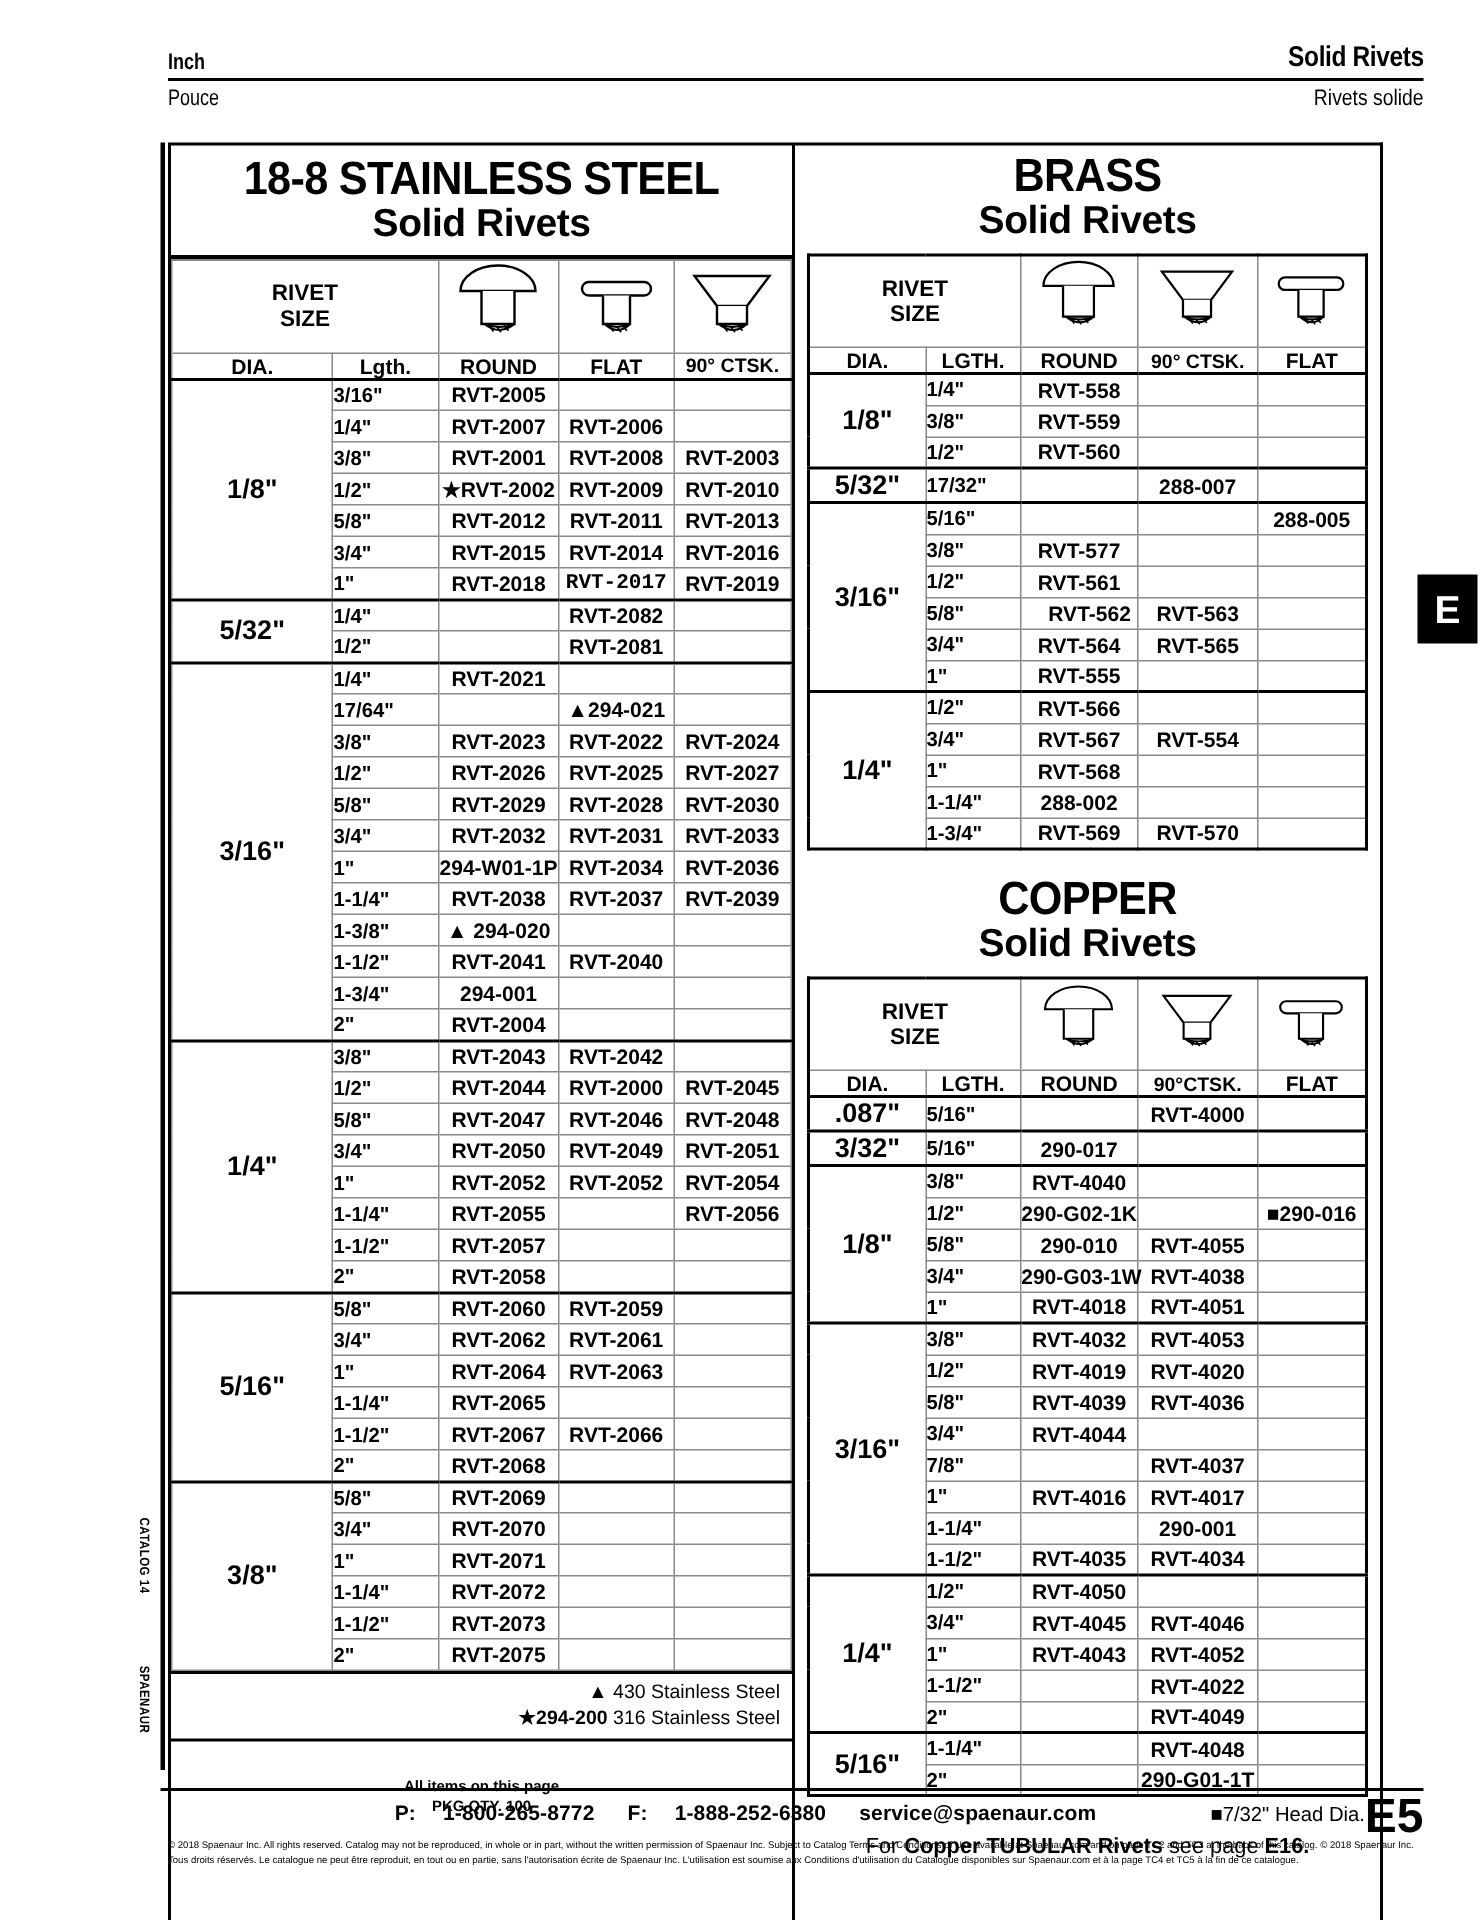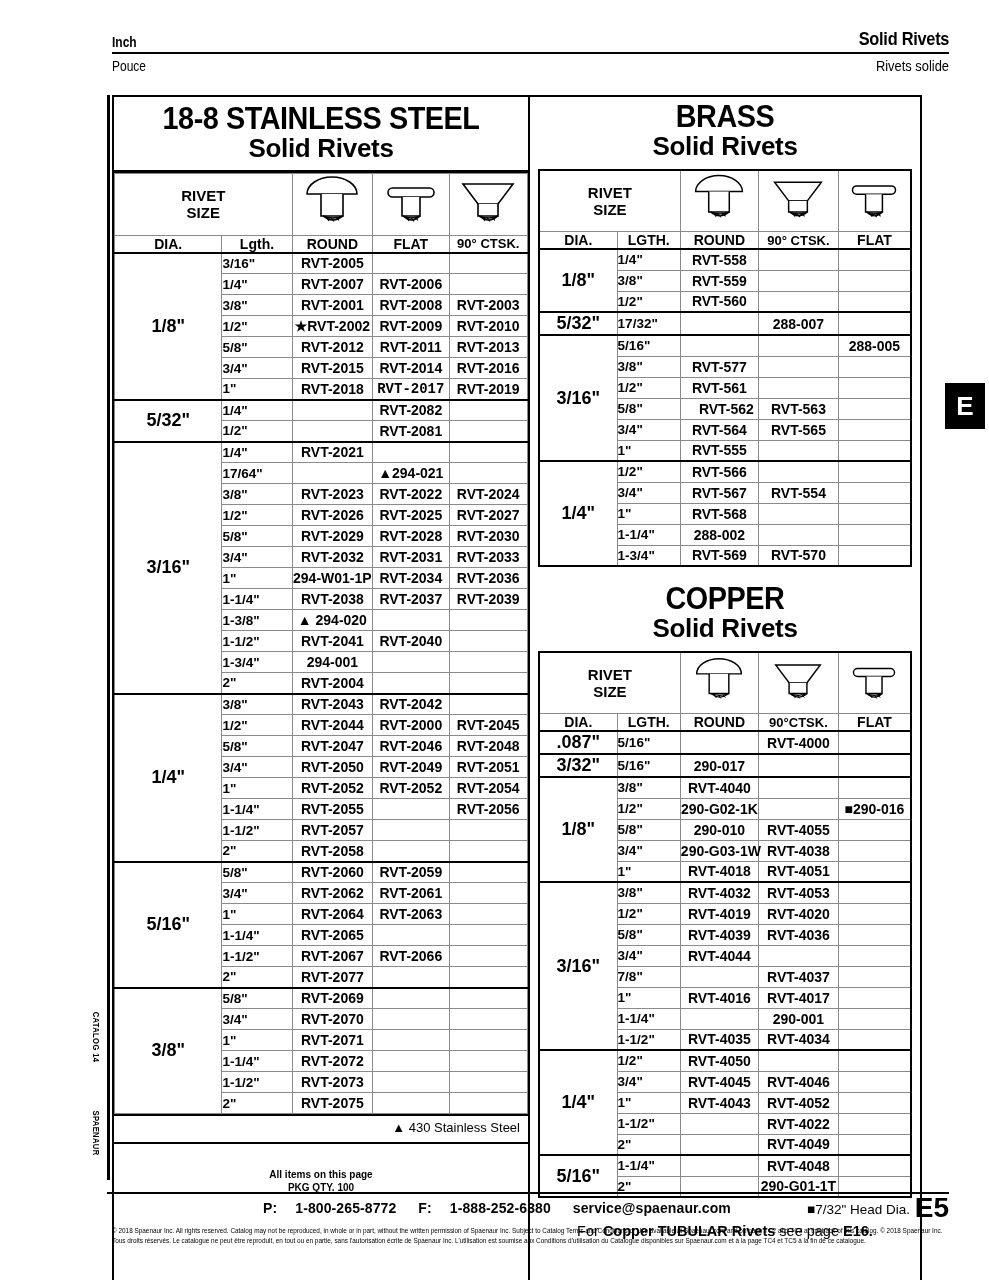--- a/index.html
+++ b/index.html
@@ -91,21 +91,21 @@
   #footline { position:absolute; left:107px; top:1192px; width:842px; border-top:2.5px solid #000; }
   #footer-contact {
     position:absolute; left:112px; top:1200px; width:770px;
     text-align:center; font-size:14px; font-weight:700;
     font-family:"Liberation Sans Narrow","Liberation Sans",sans-serif;
     letter-spacing:.1px;
   }
   #footer-contact span { margin:0 9px; }
   #footer-page {
     position:absolute; right:40px; top:1192px;
-    font-size:28px; font-weight:700; font-family:"Liberation Sans Narrow","Liberation Sans",sans-serif;
+    font-size:32px; font-weight:700; font-family:"Liberation Sans Narrow","Liberation Sans",sans-serif;
   }
   #legal {
     position:absolute; left:112px; top:1226px; width:836px;
     font-size:6.4px; line-height:1.55; text-align:left;
     font-family:"Liberation Sans Narrow","Liberation Sans",sans-serif;
   }
 </style>
 </head>
 <body>
 
@@ -386,21 +386,21 @@
             <td class="pn" style="border-top: 1.6px solid rgb(85, 85, 85);"></td>
           </tr>
           <tr class="rowh">
             <td class="lg">1-1/2"</td>
             <td class="pn">RVT-2067</td>
             <td class="pn">RVT-2066</td>
             <td class="pn"></td>
           </tr>
           <tr class="rowh">
             <td class="lg">2"</td>
-            <td class="pn">RVT-2077</td>
+            <td class="pn">RVT-2068</td>
             <td class="pn"></td>
             <td class="pn"></td>
           </tr>
           <tr class="rowh grp">
             <td class="dia" rowspan="6" style="border-top: 2.5px solid rgb(0, 0, 0);">3/8"</td>
             <td class="lg">5/8"</td>
             <td class="pn">RVT-2069</td>
             <td class="pn"></td>
             <td class="pn"></td>
           </tr>
@@ -431,20 +431,24 @@
           <tr class="rowh">
             <td class="lg">2"</td>
             <td class="pn">RVT-2075</td>
             <td class="pn"></td>
             <td class="pn"></td>
           </tr>
         </tbody>
     </table>
     <div class="fn-strip">
       <div>▲ 430 Stainless Steel</div>
+      <div>
+        <span class="b">★294-200</span>
+        <span>316 Stainless Steel</span>
+      </div>
     </div>
     <div class="pkg-strip">
       <div>All items on this page</div>
       <div>PKG QTY. 100</div>
     </div>
   </div>
 
   <div id="rightcol">
 
     <div id="brass-title" class="mat-title">

